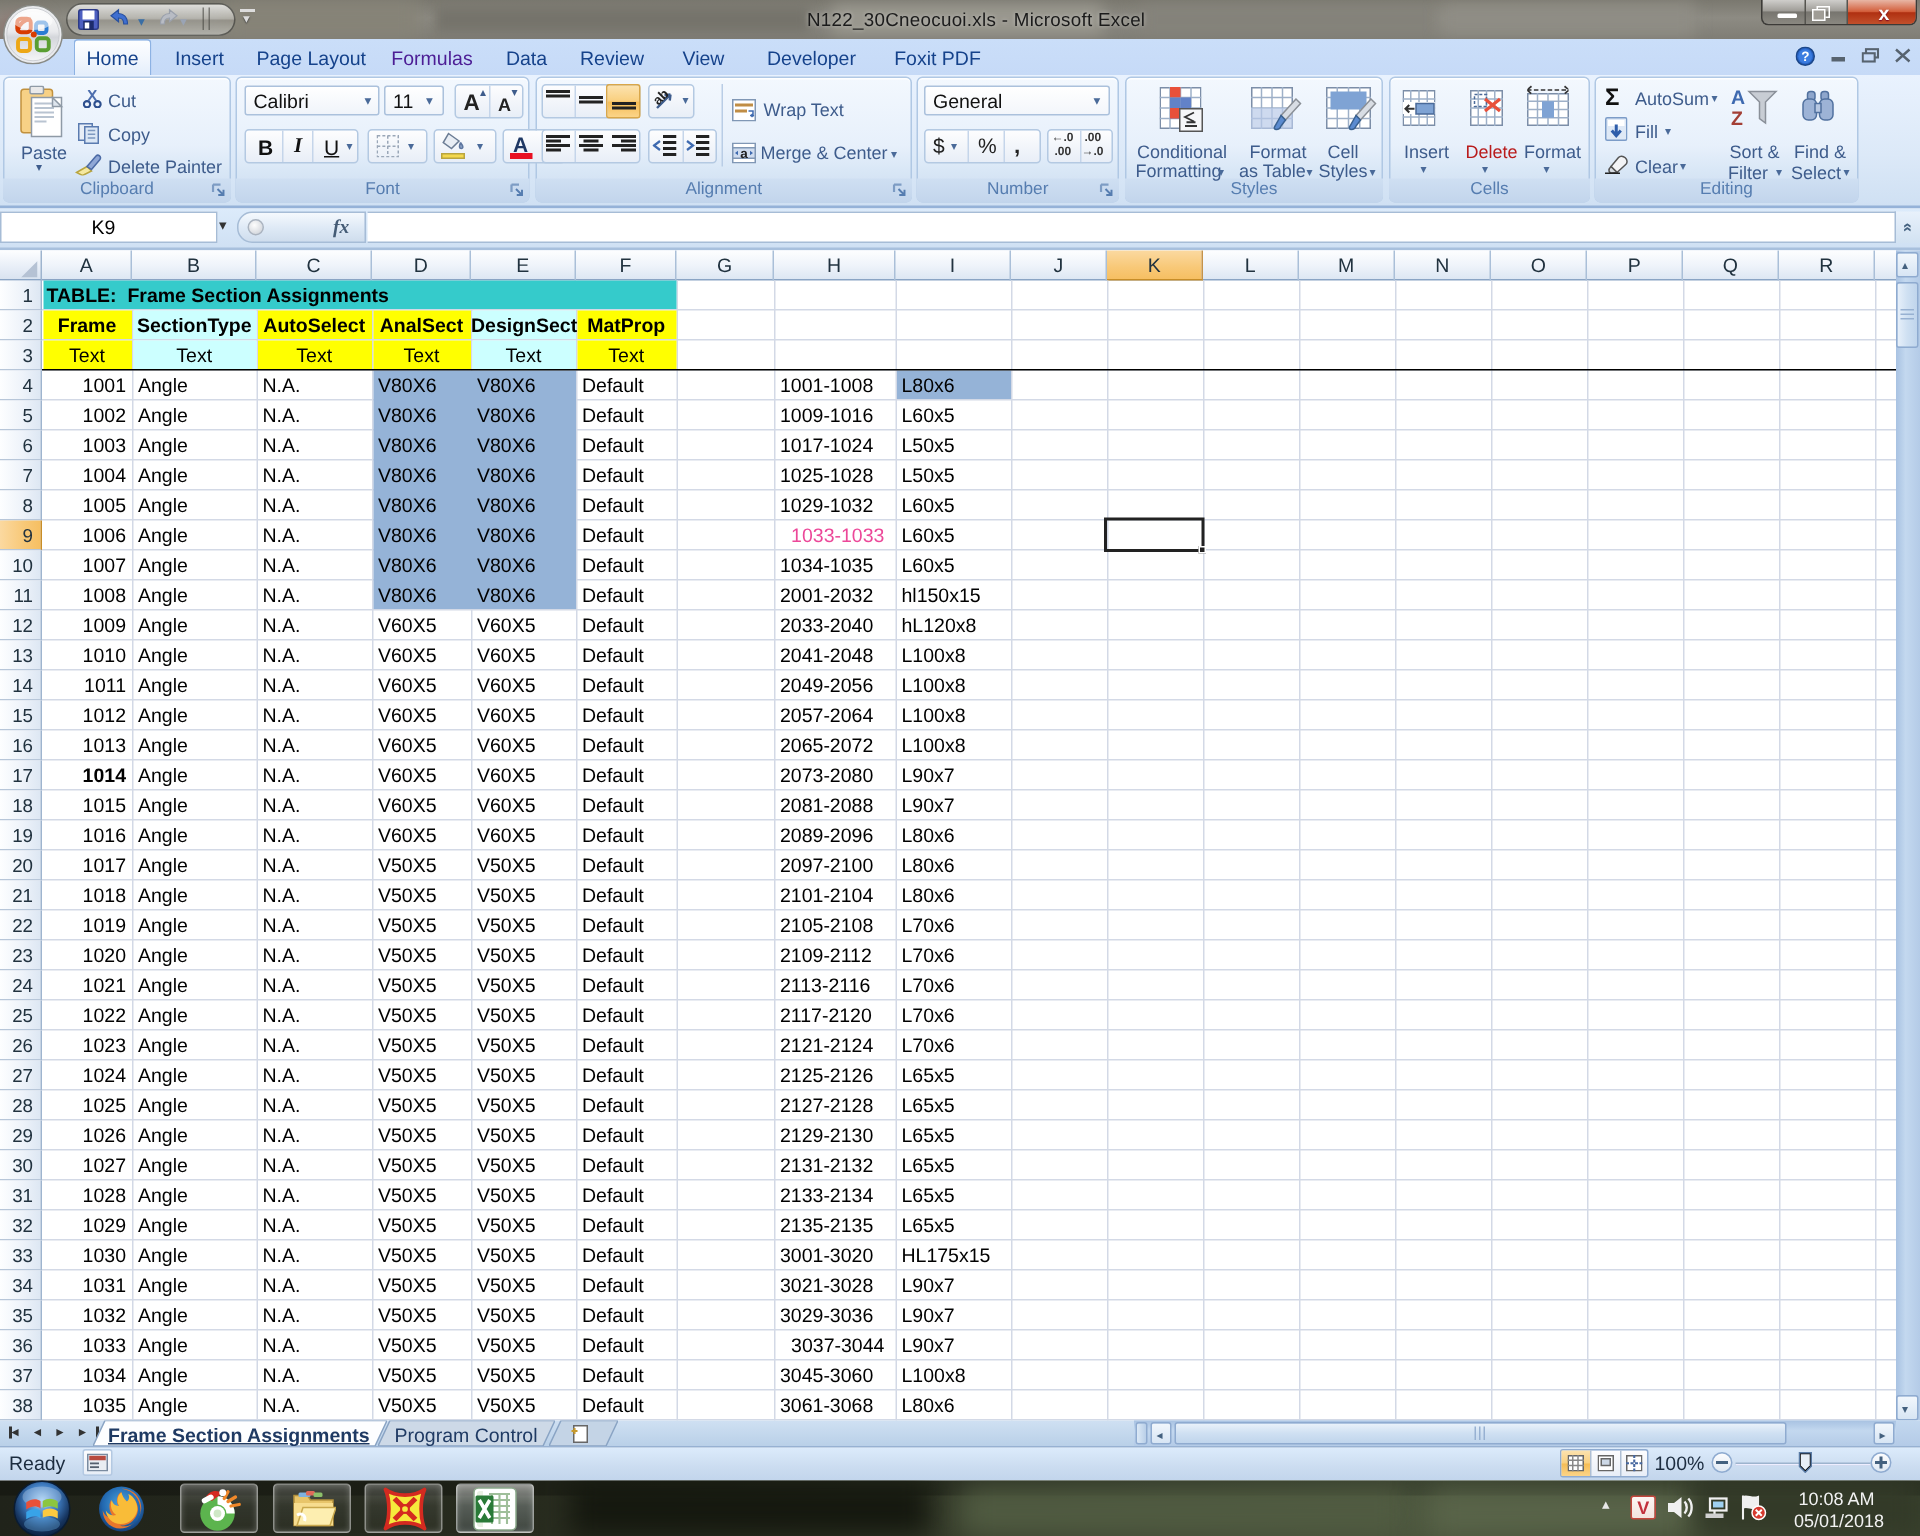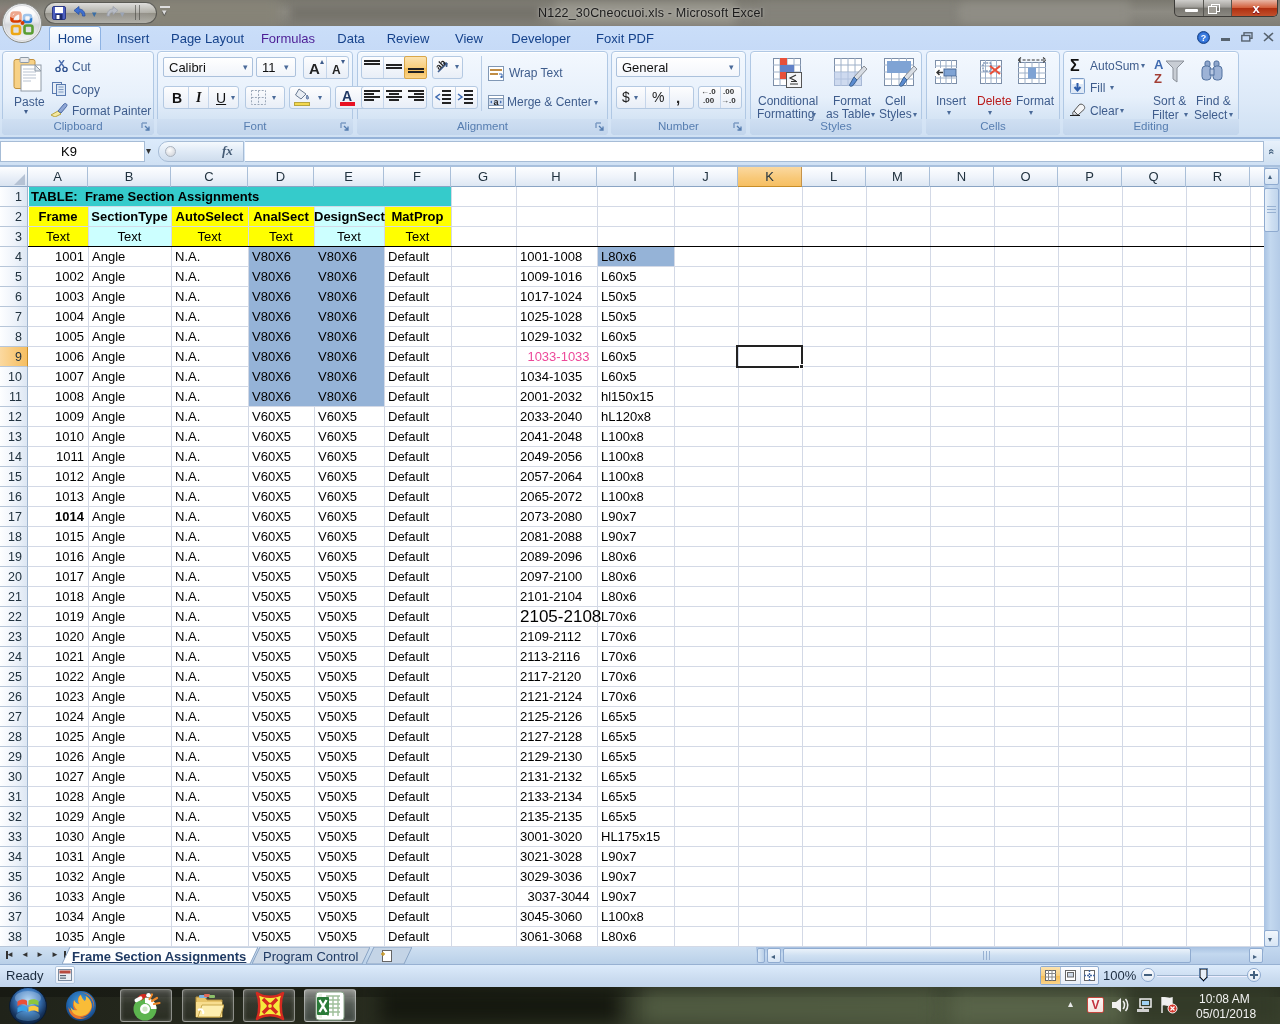--- a/index.html
+++ b/index.html
@@ -140,21 +140,21 @@
 <svg style="position:absolute;left:52px;top:82px" width="15" height="14" viewBox="0 0 15 14">
     <rect x="0.5" y="0.5" width="9" height="11" fill="#e8eef6" stroke="#5a7bb0"></rect>
     <rect x="4.5" y="2.5" width="9" height="11" fill="#dbe7f5" stroke="#5a7bb0"></rect>
     <path d="M6.5 5 h5 M6.5 7.5 h5 M6.5 10 h5" stroke="#7e99c0" stroke-width="1"></path>
   </svg>
 <div style="left:72px;top:84px;font-size:12px;color:#3e5c8c;font-weight:normal;">Copy</div>
 <svg style="position:absolute;left:50px;top:102px" width="18" height="15" viewBox="0 0 18 15">
     <path d="M1 13 L8 9 L11 12 L5 15 Z" fill="#f5e8a0" stroke="#b9a53f"></path>
     <path d="M8 9 L14 2 C15.5 0.5 18 2.5 16.5 4.5 L11 11 Z" fill="#8fa7d6" stroke="#4b6aa5"></path>
   </svg>
-<div style="left:72px;top:105px;font-size:12px;color:#3e5c8c;font-weight:normal;">Format Painter</div>
+<div style="left:72px;top:105px;font-size:12px;color:#3e5c8c;font-weight:normal;">Delete Painter</div>
 <div style="left:163px;top:57px;width:90px;height:20px;background:linear-gradient(#fff,#f0f4fa);border:1px solid #abc1dc;border-radius:2px;font-size:13px;color:#111;line-height:19px;padding-left:5px">Calibri</div>
 <div style="left:243px;top:63px;font-size:9px;color:#4a6a99;font-weight:normal;">▾</div>
 <div style="left:256px;top:57px;width:40px;height:20px;background:linear-gradient(#fff,#f0f4fa);border:1px solid #abc1dc;border-radius:2px;font-size:13px;color:#111;line-height:19px;padding-left:5px">11</div>
 <div style="left:284px;top:63px;font-size:9px;color:#4a6a99;font-weight:normal;">▾</div>
 <div style="left:303px;top:56px;width:46px;height:23px;background:linear-gradient(#fdfdfe,#e8eef7);border:1px solid #b4c9e2;border-radius:3px"></div>
 <div style="left:309px;top:61px;font-size:15px;color:#222;font-weight:bold;">A</div>
 <div style="left:320px;top:58px;font-size:8px;color:#3e5c8c;font-weight:normal;">▴</div>
 <div style="left:332px;top:64px;font-size:12px;color:#222;font-weight:bold;">A</div>
 <div style="left:341px;top:58px;font-size:8px;color:#3e5c8c;font-weight:normal;">▾</div>
 <div style="left:326px;top:57px;width:1px;height:21px;background:#c5d5ea"></div>
@@ -703,21 +703,21 @@
 <div style="left:314px;top:587px;width:70px;height:20px;font-size:13px;color:#000;font-weight:normal;text-align:left;padding-left:4px;line-height:20px">V50X5</div>
 <div style="left:384px;top:587px;width:67px;height:20px;font-size:13px;color:#000;font-weight:normal;text-align:left;padding-left:4px;line-height:20px">Default</div>
 <div style="left:516px;top:587px;width:81px;height:20px;font-size:13px;color:#000;font-weight:normal;text-align:left;padding-left:4px;line-height:20px">2101-2104</div>
 <div style="left:597px;top:587px;width:77px;height:20px;font-size:13px;color:#000;font-weight:normal;text-align:left;padding-left:4px;line-height:20px">L80x6</div>
 <div style="left:28px;top:607px;width:60px;height:20px;font-size:13px;color:#000;font-weight:normal;text-align:right;padding-right:4px;line-height:20px">1019</div>
 <div style="left:88px;top:607px;width:83px;height:20px;font-size:13px;color:#000;font-weight:normal;text-align:left;padding-left:4px;line-height:20px">Angle</div>
 <div style="left:171px;top:607px;width:77px;height:20px;font-size:13px;color:#000;font-weight:normal;text-align:left;padding-left:4px;line-height:20px">N.A.</div>
 <div style="left:248px;top:607px;width:66px;height:20px;font-size:13px;color:#000;font-weight:normal;text-align:left;padding-left:4px;line-height:20px">V50X5</div>
 <div style="left:314px;top:607px;width:70px;height:20px;font-size:13px;color:#000;font-weight:normal;text-align:left;padding-left:4px;line-height:20px">V50X5</div>
 <div style="left:384px;top:607px;width:67px;height:20px;font-size:13px;color:#000;font-weight:normal;text-align:left;padding-left:4px;line-height:20px">Default</div>
-<div style="left:516px;top:607px;width:81px;height:20px;font-size:17px;color:#000;font-weight:normal;text-align:left;padding-left:4px;line-height:20px">2105-2108</div>
+<div style="left:516px;top:607px;width:81px;height:20px;font-size:13px;color:#000;font-weight:normal;text-align:left;padding-left:4px;line-height:20px">2105-2108</div>
 <div style="left:597px;top:607px;width:77px;height:20px;font-size:13px;color:#000;font-weight:normal;text-align:left;padding-left:4px;line-height:20px">L70x6</div>
 <div style="left:28px;top:627px;width:60px;height:20px;font-size:13px;color:#000;font-weight:normal;text-align:right;padding-right:4px;line-height:20px">1020</div>
 <div style="left:88px;top:627px;width:83px;height:20px;font-size:13px;color:#000;font-weight:normal;text-align:left;padding-left:4px;line-height:20px">Angle</div>
 <div style="left:171px;top:627px;width:77px;height:20px;font-size:13px;color:#000;font-weight:normal;text-align:left;padding-left:4px;line-height:20px">N.A.</div>
 <div style="left:248px;top:627px;width:66px;height:20px;font-size:13px;color:#000;font-weight:normal;text-align:left;padding-left:4px;line-height:20px">V50X5</div>
 <div style="left:314px;top:627px;width:70px;height:20px;font-size:13px;color:#000;font-weight:normal;text-align:left;padding-left:4px;line-height:20px">V50X5</div>
 <div style="left:384px;top:627px;width:67px;height:20px;font-size:13px;color:#000;font-weight:normal;text-align:left;padding-left:4px;line-height:20px">Default</div>
 <div style="left:516px;top:627px;width:81px;height:20px;font-size:13px;color:#000;font-weight:normal;text-align:left;padding-left:4px;line-height:20px">2109-2112</div>
 <div style="left:597px;top:627px;width:77px;height:20px;font-size:13px;color:#000;font-weight:normal;text-align:left;padding-left:4px;line-height:20px">L70x6</div>
 <div style="left:28px;top:647px;width:60px;height:20px;font-size:13px;color:#000;font-weight:normal;text-align:right;padding-right:4px;line-height:20px">1021</div>

